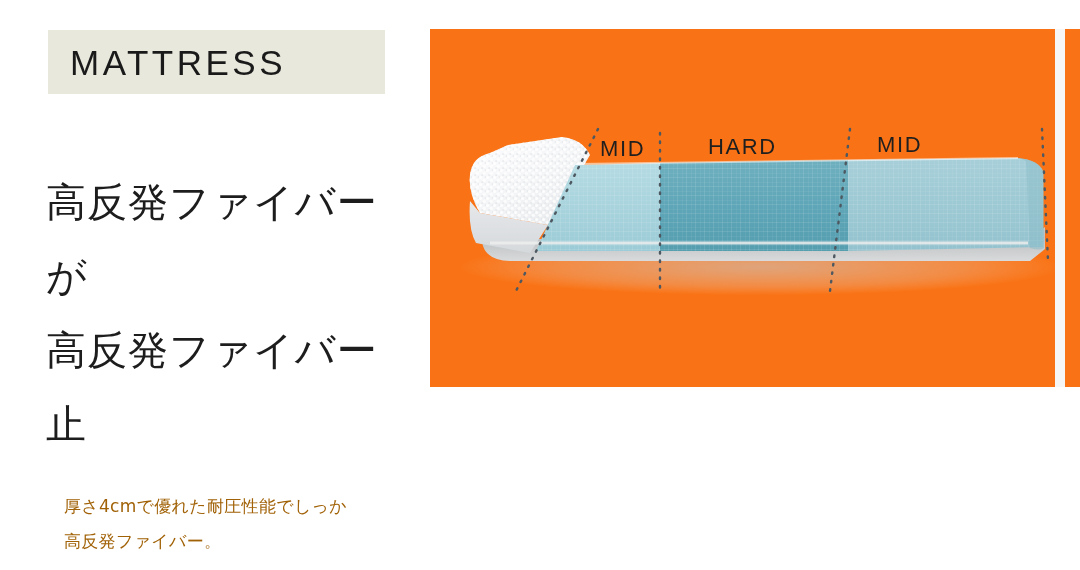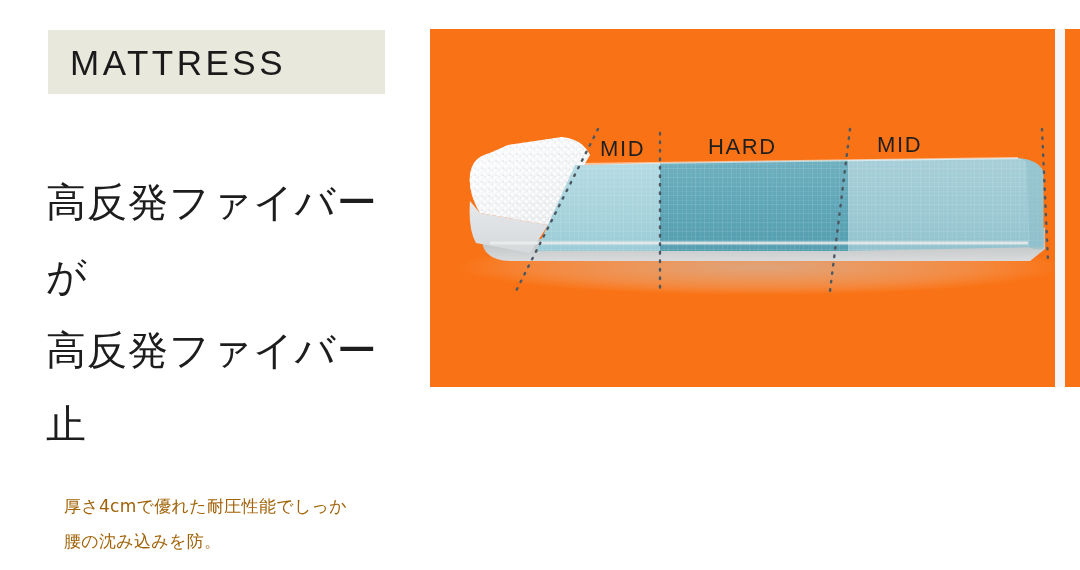--- a/index.html
+++ b/index.html
@@ -117,21 +117,21 @@
 <body>
 
 <div class="left-col">
 
   <div class="eyebrow-banner">
     <div class="eyebrow-text">MATTRESS</div>
   </div>
 
   <h1 class="headline"><span>高反発ファイバー</span><br><span>が</span><br><span>高反発ファイバー</span><br><span>止</span></h1>
 
-  <p class="body-copy"><span>厚さ4cmで優れた耐圧性能でしっか</span><br><span>腰の沈み込みを防。</span></p>
+  <p class="body-copy"><span>厚さ4cmで優れた耐圧性能でしっか</span><br><span>高反発ファイバー。</span></p>
 
 </div>
 
 <div class="image-panel">
 
   <div class="panel-sheen"></div>
 
   <div class="mattress-stage">
     <svg width="650" height="358" viewBox="0 0 650 358" xmlns="http://www.w3.org/2000/svg">
       <defs>

